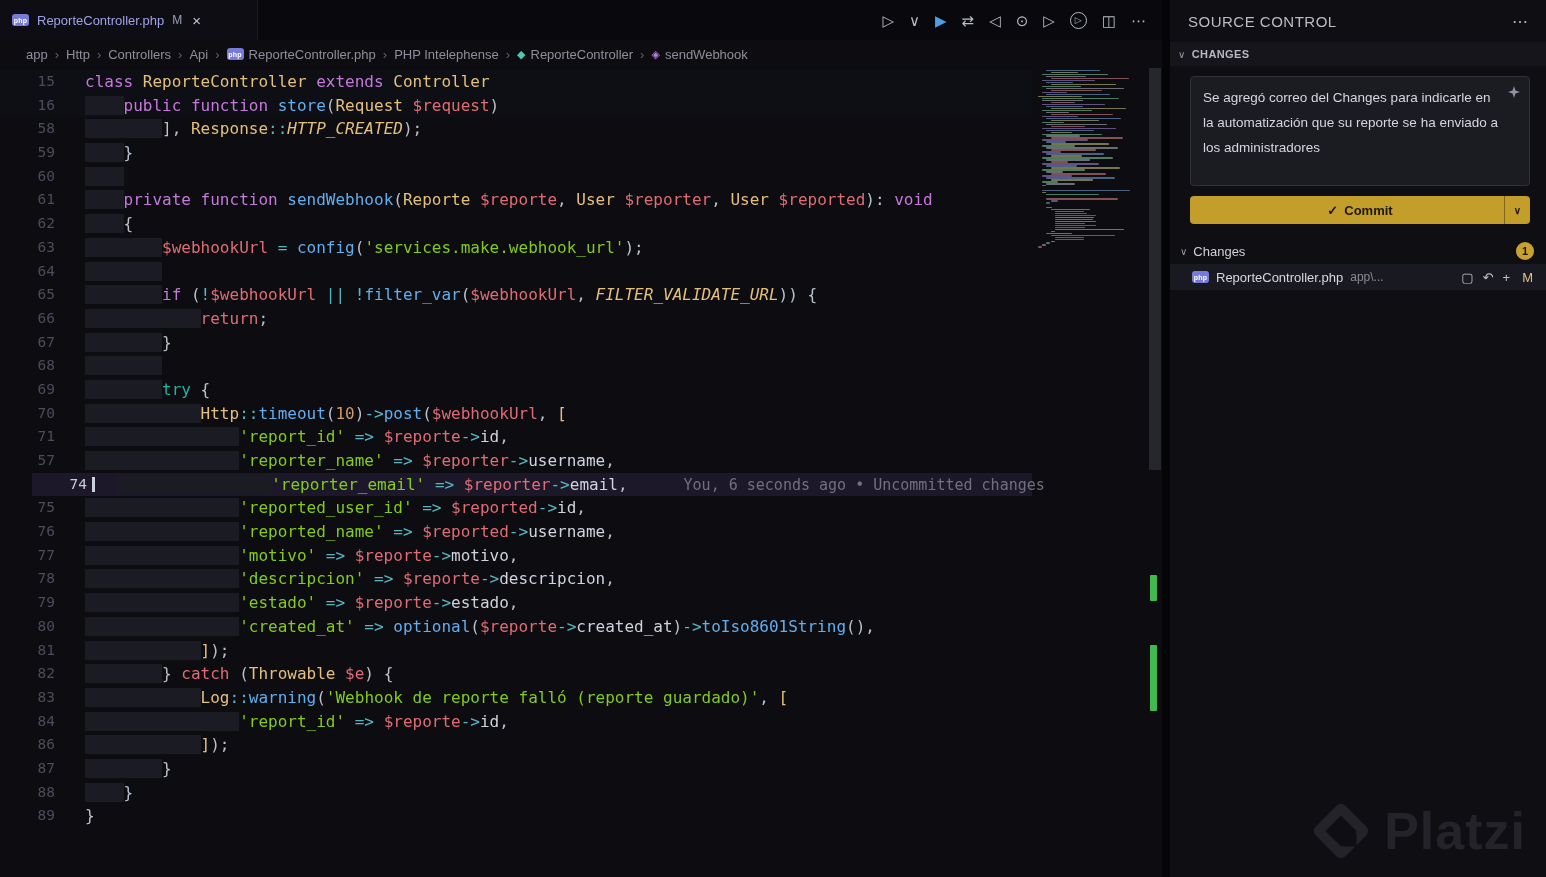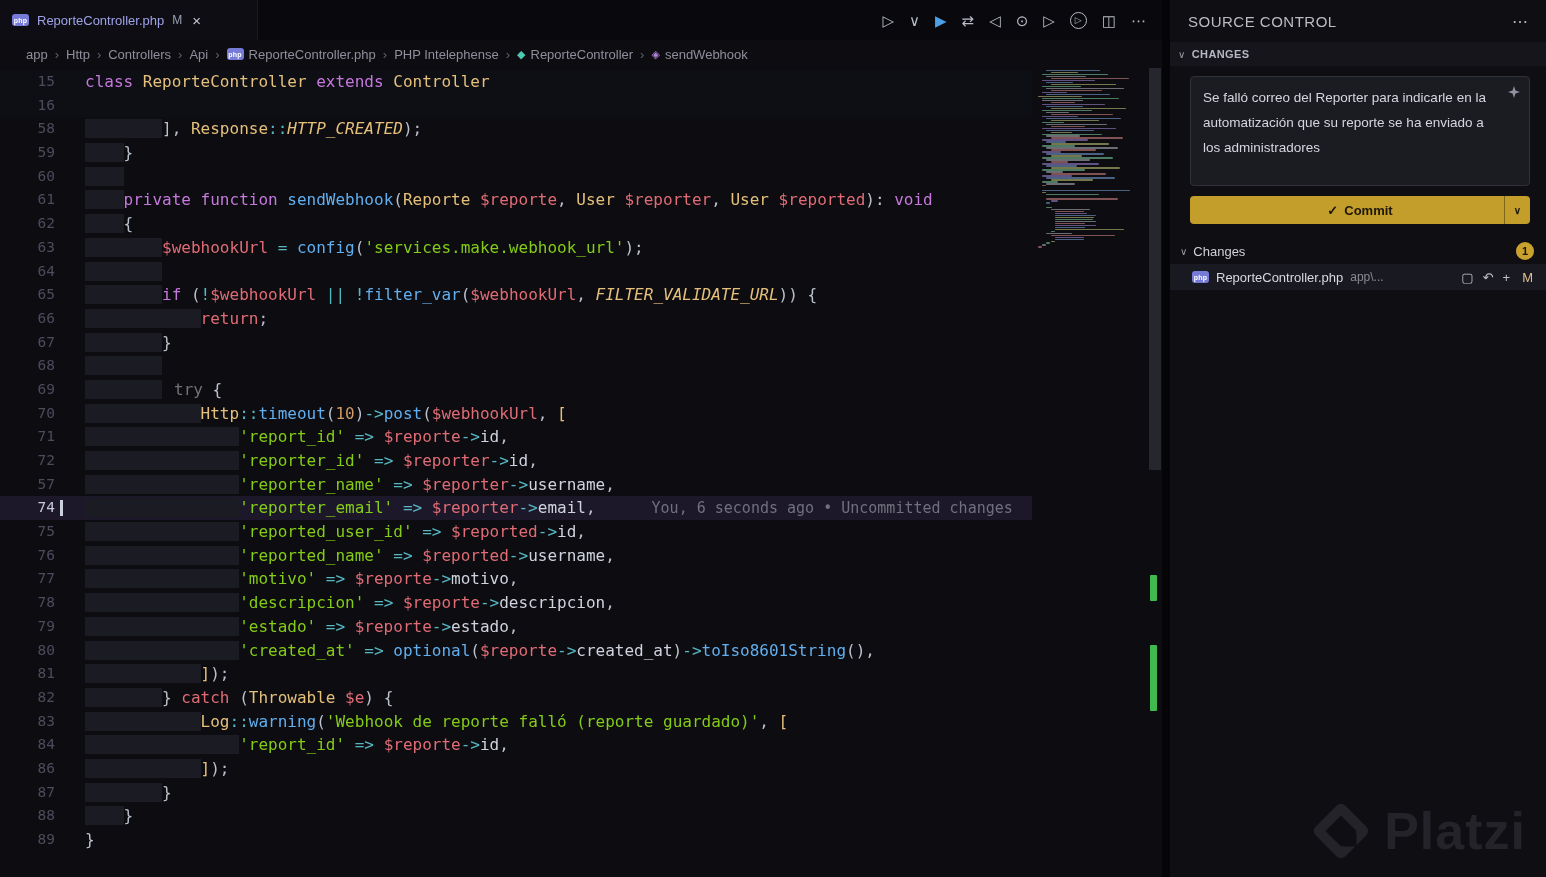--- a/index.html
+++ b/index.html
@@ -32,29 +32,29 @@
   .bc-ico { font-size:11px; }
 
   .editor-wrap { flex:1; position:relative; background:#0c0c11; overflow:hidden; }
   .code { position:absolute; inset:0 130px 0 0; padding-top:2px;
           font-family:"DejaVu Sans Mono", monospace; font-size:16px; }
   .line { display:flex; height:23.7px; line-height:23.7px; white-space:pre; }
   .line.sticky { background:#0e0e15; }
   .gutter { width:55px; flex:none; text-align:right; color:#4c4c5c; font-size:14.5px; position:relative; }
   .ltext { padding-left:30px; color:#bac0cc; }
   .ind { background:#1b1b23; }
-  .line.current { background:rgba(128,96,190,0.14); }
+  .line.current { background:rgba(128,96,190,0.14);margin-left:32px; }
   .line.current .gutter { color:#c6c9db; }
   .line.current .gutter::after { content:''; position:absolute; right:-8px; top:4px; bottom:4px;
                                  width:3px; background:#ccd0dd; }
   .blame { color:#70707e; margin-left:56px; font-size:15px; }
 
   .tk-kw   { color:#c678dd; }
   .tk-ctl  { color:#e06c75; }
-  .tk-try  { color:#737373;padding-left:12px; }
+  .tk-try  { color:#14b8a6; }
   .tk-cls  { color:#e5c07b; }
   .tk-fn   { color:#61afef; }
   .tk-var  { color:#e06c75; }
   .tk-prop { color:#cfd3dd; }
   .tk-str  { color:#84cc16; }
   .tk-num  { color:#d19a66; }
   .tk-const{ color:#e5c07b; font-style:italic; }
   .tk-op   { color:#56b6c2; }
   .tk-pn   { color:#bac0cc; }
   .tk-brk  { color:#e5c07b; }
@@ -169,36 +169,35 @@
         <span class="bc-sep">›</span>
         <span class="bc-item">
           <span class="bc-ico" style="color: rgb(177, 128, 215);">◈</span>
           <span>sendWebhook</span>
         </span>
       </div>
 
     <div class="editor-wrap">
       <div class="code" id="code">
           <div class="line sticky"><span class="gutter">15</span><span class="ltext"><span class="tk-kw">class </span><span class="tk-cls">ReporteController </span><span class="tk-kw">extends </span><span class="tk-cls">Controller</span></span></div>
-          <div class="line sticky"><span class="gutter">16</span></div>
+          <div class="line sticky"><span class="gutter">16</span><span class="ltext"><span class="ind">    </span><span class="tk-kw">public </span><span class="tk-kw">function </span><span class="tk-fn">store</span><span class="tk-pn">(</span><span class="tk-cls">Request </span><span class="tk-var">$request</span><span class="tk-pn">)</span></span></div>
           <div class="line"><span class="gutter">58</span><span class="ltext"><span class="ind">        </span><span class="tk-pn">], </span><span class="tk-cls">Response</span><span class="tk-op">::</span><span class="tk-const">HTTP_CREATED</span><span class="tk-pn">);</span></span></div>
           <div class="line"><span class="gutter">59</span><span class="ltext"><span class="ind">    </span><span class="tk-pn">}</span></span></div>
           <div class="line"><span class="gutter">60</span><span class="ltext"><span class="ind">    </span></span></div>
           <div class="line"><span class="gutter">61</span><span class="ltext"><span class="ind">    </span><span class="tk-kw">private </span><span class="tk-kw">function </span><span class="tk-fn">sendWebhook</span><span class="tk-pn">(</span><span class="tk-cls">Reporte </span><span class="tk-var">$reporte</span><span class="tk-pn">, </span><span class="tk-cls">User </span><span class="tk-var">$reporter</span><span class="tk-pn">, </span><span class="tk-cls">User </span><span class="tk-var">$reported</span><span class="tk-pn">): </span><span class="tk-kw">void</span></span></div>
           <div class="line"><span class="gutter">62</span><span class="ltext"><span class="ind">    </span><span class="tk-pn">{</span></span></div>
           <div class="line"><span class="gutter">63</span><span class="ltext"><span class="ind">        </span><span class="tk-var">$webhookUrl</span><span class="tk-op"> = </span><span class="tk-fn">config</span><span class="tk-pn">(</span><span class="tk-str">'services.make.webhook_url'</span><span class="tk-pn">);</span></span></div>
           <div class="line"><span class="gutter">64</span><span class="ltext"><span class="ind">        </span></span></div>
           <div class="line"><span class="gutter">65</span><span class="ltext"><span class="ind">        </span><span class="tk-kw">if</span><span class="tk-pn"> (</span><span class="tk-op">!</span><span class="tk-var">$webhookUrl</span><span class="tk-op"> || </span><span class="tk-op">!</span><span class="tk-fn">filter_var</span><span class="tk-pn">(</span><span class="tk-var">$webhookUrl</span><span class="tk-pn">, </span><span class="tk-const">FILTER_VALIDATE_URL</span><span class="tk-pn">)) {</span></span></div>
           <div class="line"><span class="gutter">66</span><span class="ltext"><span class="ind">            </span><span class="tk-ctl">return</span><span class="tk-pn">;</span></span></div>
           <div class="line"><span class="gutter">67</span><span class="ltext"><span class="ind">        </span><span class="tk-pn">}</span></span></div>
           <div class="line"><span class="gutter">68</span><span class="ltext"><span class="ind">        </span></span></div>
           <div class="line"><span class="gutter">69</span><span class="ltext"><span class="ind">        </span><span class="tk-try">try</span><span class="tk-pn"> {</span></span></div>
           <div class="line"><span class="gutter">70</span><span class="ltext"><span class="ind">            </span><span class="tk-cls">Http</span><span class="tk-op">::</span><span class="tk-fn">timeout</span><span class="tk-pn">(</span><span class="tk-num">10</span><span class="tk-pn">)</span><span class="tk-op">-&gt;</span><span class="tk-fn">post</span><span class="tk-pn">(</span><span class="tk-var">$webhookUrl</span><span class="tk-pn">, </span><span class="tk-brk">[</span></span></div>
           <div class="line"><span class="gutter">71</span><span class="ltext"><span class="ind">                </span><span class="tk-str">'report_id'</span><span class="tk-op"> =&gt; </span><span class="tk-var">$reporte</span><span class="tk-op">-&gt;</span><span class="tk-prop">id</span><span class="tk-pn">,</span></span></div>
-          <div class="line"><span class="gutter">72</span><span class="ltext"><span class="ind">                </span><span class="tk-str">'reporter_id'</span><span class="tk-op"> =&gt; </span><span class="tk-var">$reporter</span><span class="tk-op">-&gt;</span><span class="tk-prop">id</span><span class="tk-pn">,</span></span></div>
           <div class="line"><span class="gutter">57</span><span class="ltext"><span class="ind">                </span><span class="tk-str">'reporter_name'</span><span class="tk-op"> =&gt; </span><span class="tk-var">$reporter</span><span class="tk-op">-&gt;</span><span class="tk-prop">username</span><span class="tk-pn">,</span></span></div>
           <div class="line current"><span class="gutter">74</span><span class="ltext"><span class="ind">                </span><span class="tk-str">'reporter_email'</span><span class="tk-op"> =&gt; </span><span class="tk-var">$reporter</span><span class="tk-op">-&gt;</span><span class="tk-prop">email</span><span class="tk-pn">,</span><span class="blame">You, 6 seconds ago • Uncommitted changes</span></span></div>
           <div class="line"><span class="gutter">75</span><span class="ltext"><span class="ind">                </span><span class="tk-str">'reported_user_id'</span><span class="tk-op"> =&gt; </span><span class="tk-var">$reported</span><span class="tk-op">-&gt;</span><span class="tk-prop">id</span><span class="tk-pn">,</span></span></div>
           <div class="line"><span class="gutter">76</span><span class="ltext"><span class="ind">                </span><span class="tk-str">'reported_name'</span><span class="tk-op"> =&gt; </span><span class="tk-var">$reported</span><span class="tk-op">-&gt;</span><span class="tk-prop">username</span><span class="tk-pn">,</span></span></div>
           <div class="line"><span class="gutter">77</span><span class="ltext"><span class="ind">                </span><span class="tk-str">'motivo'</span><span class="tk-op"> =&gt; </span><span class="tk-var">$reporte</span><span class="tk-op">-&gt;</span><span class="tk-prop">motivo</span><span class="tk-pn">,</span></span></div>
           <div class="line"><span class="gutter">78</span><span class="ltext"><span class="ind">                </span><span class="tk-str">'descripcion'</span><span class="tk-op"> =&gt; </span><span class="tk-var">$reporte</span><span class="tk-op">-&gt;</span><span class="tk-prop">descripcion</span><span class="tk-pn">,</span></span></div>
           <div class="line"><span class="gutter">79</span><span class="ltext"><span class="ind">                </span><span class="tk-str">'estado'</span><span class="tk-op"> =&gt; </span><span class="tk-var">$reporte</span><span class="tk-op">-&gt;</span><span class="tk-prop">estado</span><span class="tk-pn">,</span></span></div>
           <div class="line"><span class="gutter">80</span><span class="ltext"><span class="ind">                </span><span class="tk-str">'created_at'</span><span class="tk-op"> =&gt; </span><span class="tk-fn">optional</span><span class="tk-pn">(</span><span class="tk-var">$reporte</span><span class="tk-op">-&gt;</span><span class="tk-prop">created_at</span><span class="tk-pn">)</span><span class="tk-op">-&gt;</span><span class="tk-fn">toIso8601String</span><span class="tk-pn">(),</span></span></div>
           <div class="line"><span class="gutter">81</span><span class="ltext"><span class="ind">            </span><span class="tk-brk">]</span><span class="tk-pn">);</span></span></div>
           <div class="line"><span class="gutter">82</span><span class="ltext"><span class="ind">        </span><span class="tk-pn">} </span><span class="tk-ctl">catch</span><span class="tk-pn"> (</span><span class="tk-cls">Throwable </span><span class="tk-var">$e</span><span class="tk-pn">) {</span></span></div>
@@ -313,21 +312,21 @@
       <span class="sc-title">SOURCE CONTROL</span>
       <span class="sc-more">⋯</span>
     </div>
 
     <div class="sc-section">
       <span class="chev">∨</span>
       <span>CHANGES</span>
     </div>
 
     <div class="commit-box">
-      <div class="commit-text">Se falló correo del Reporter para indicarle en la automatización que su reporte se ha enviado a los administradores</div>
+      <div class="commit-text">Se agregó correo del Changes para indicarle en la automatización que su reporte se ha enviado a los administradores</div>
       <span class="sparkle"></span>
     </div>
 
     <div class="commit-btn">
       <span>✓</span>
       <span>Commit</span>
       <span class="btn-split">∨</span>
     </div>
 
     <div class="changes-row">

